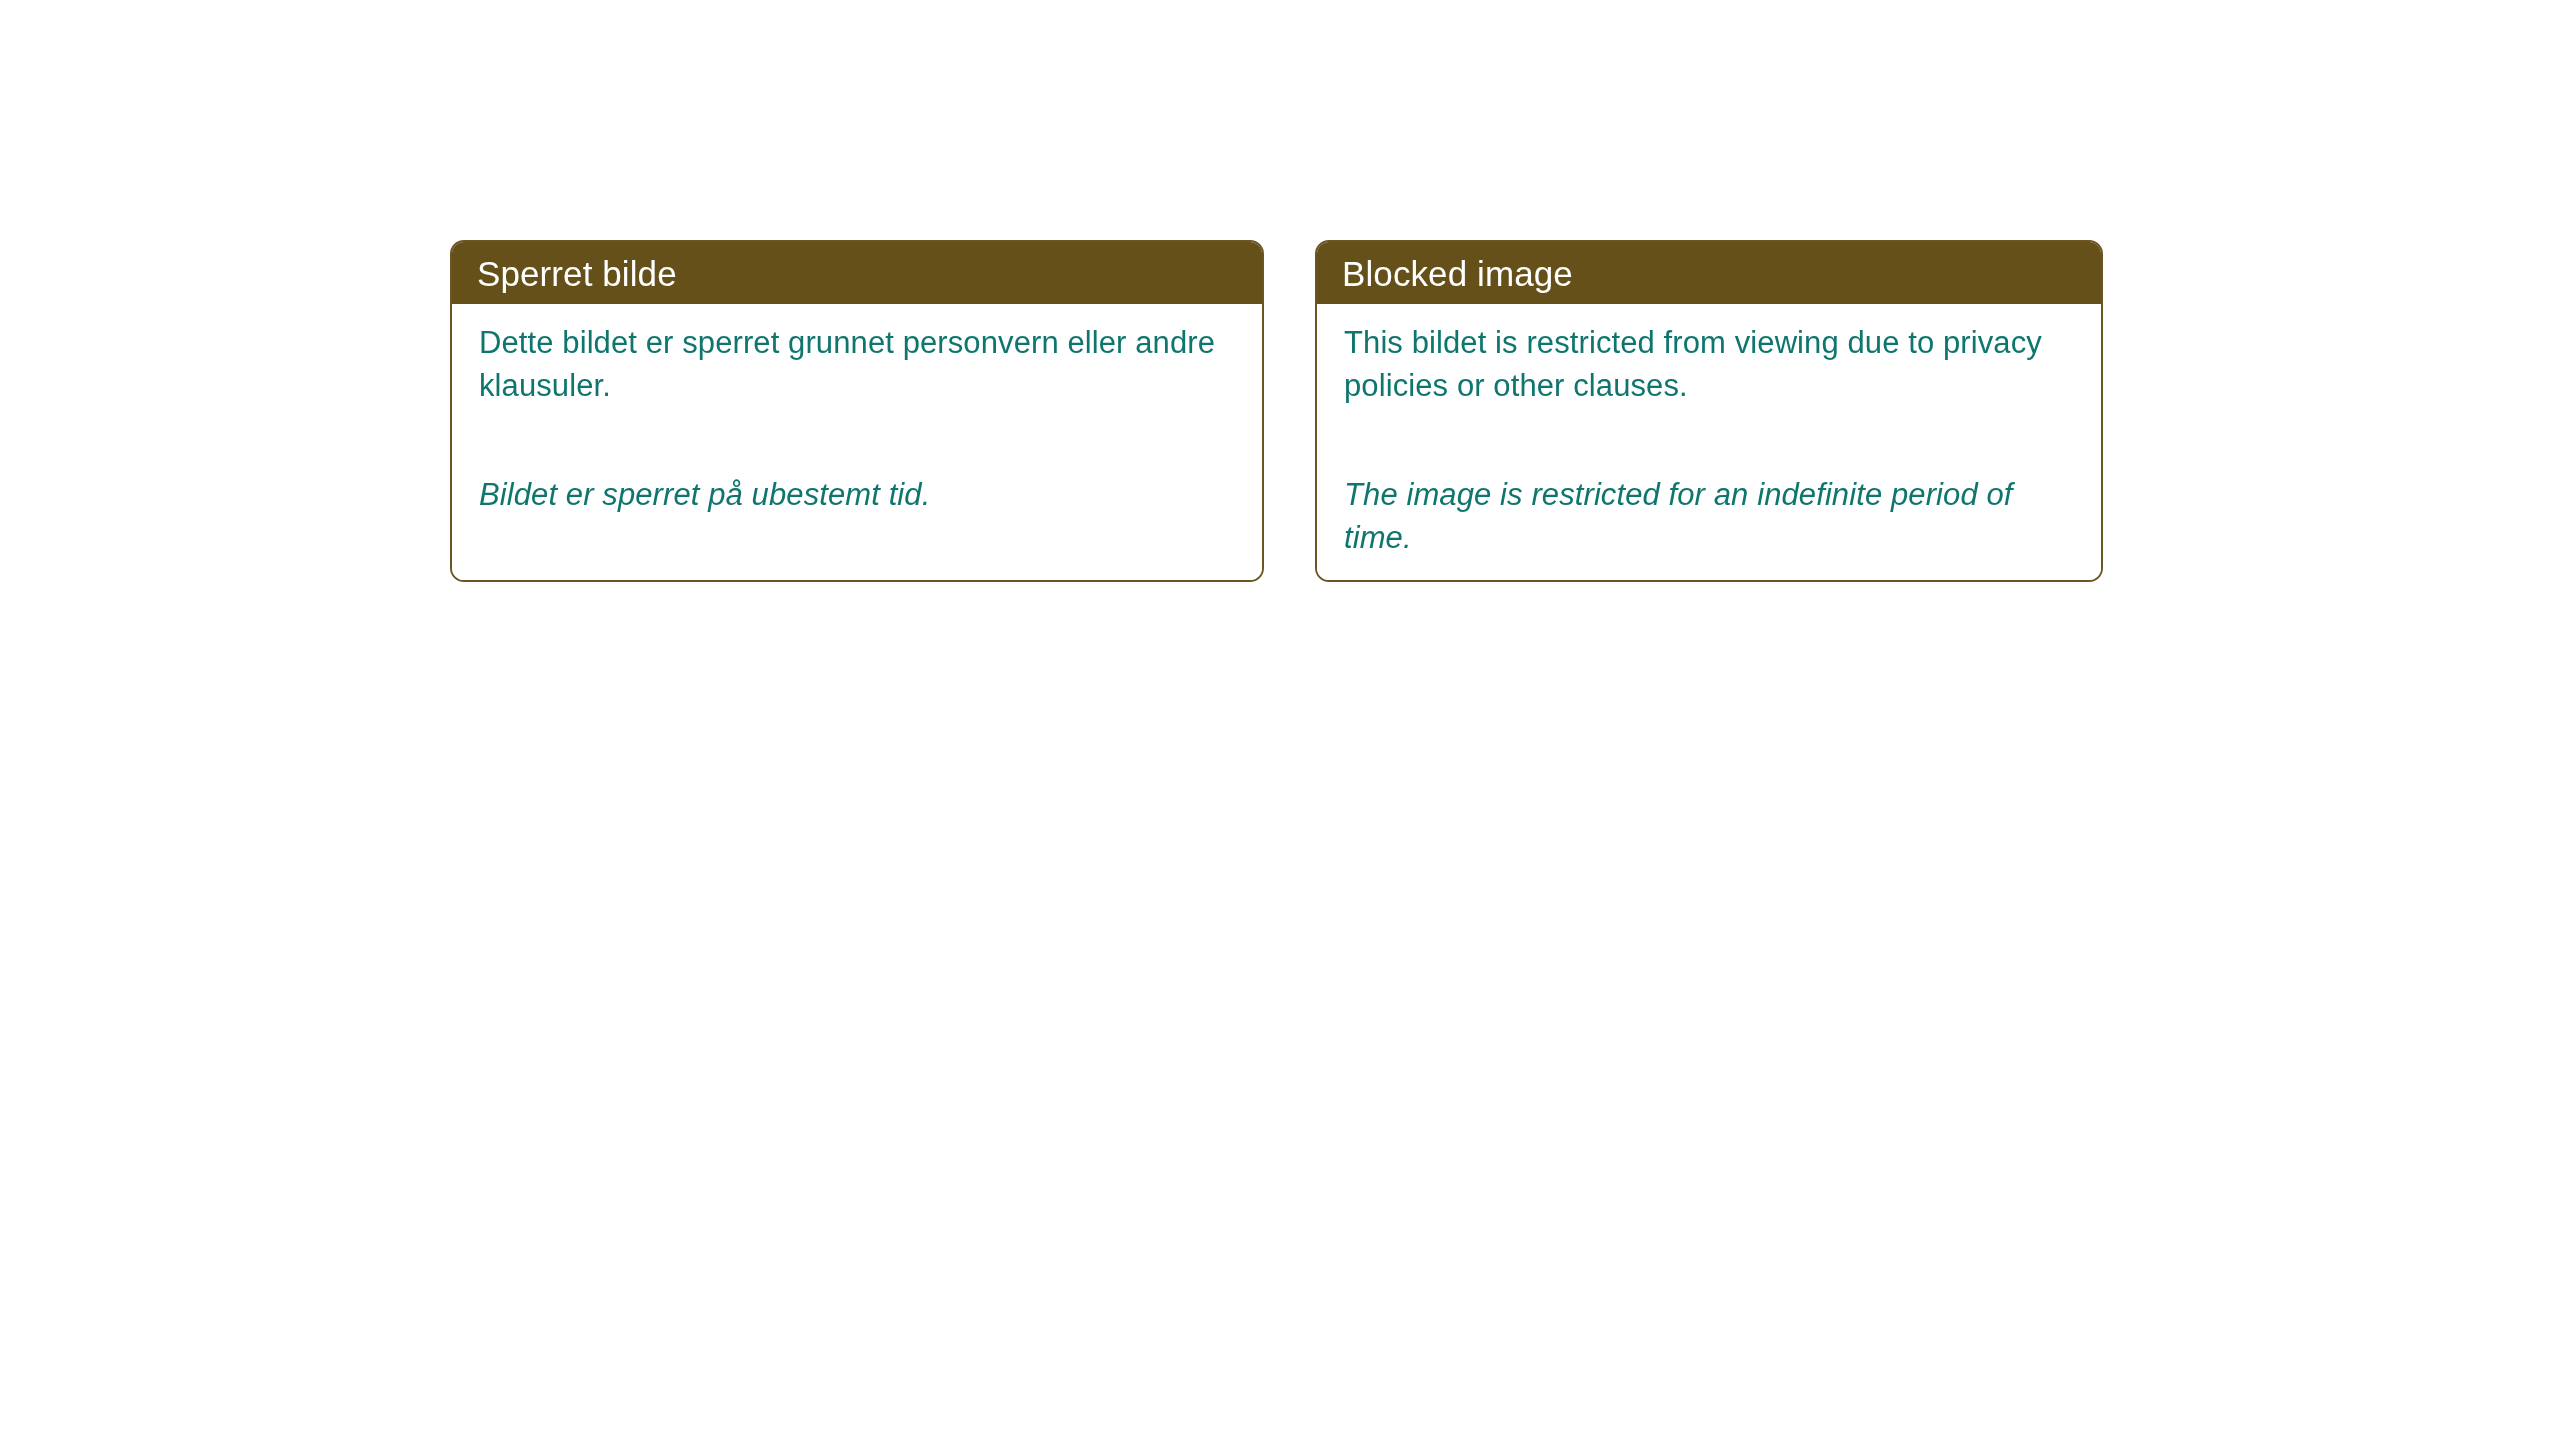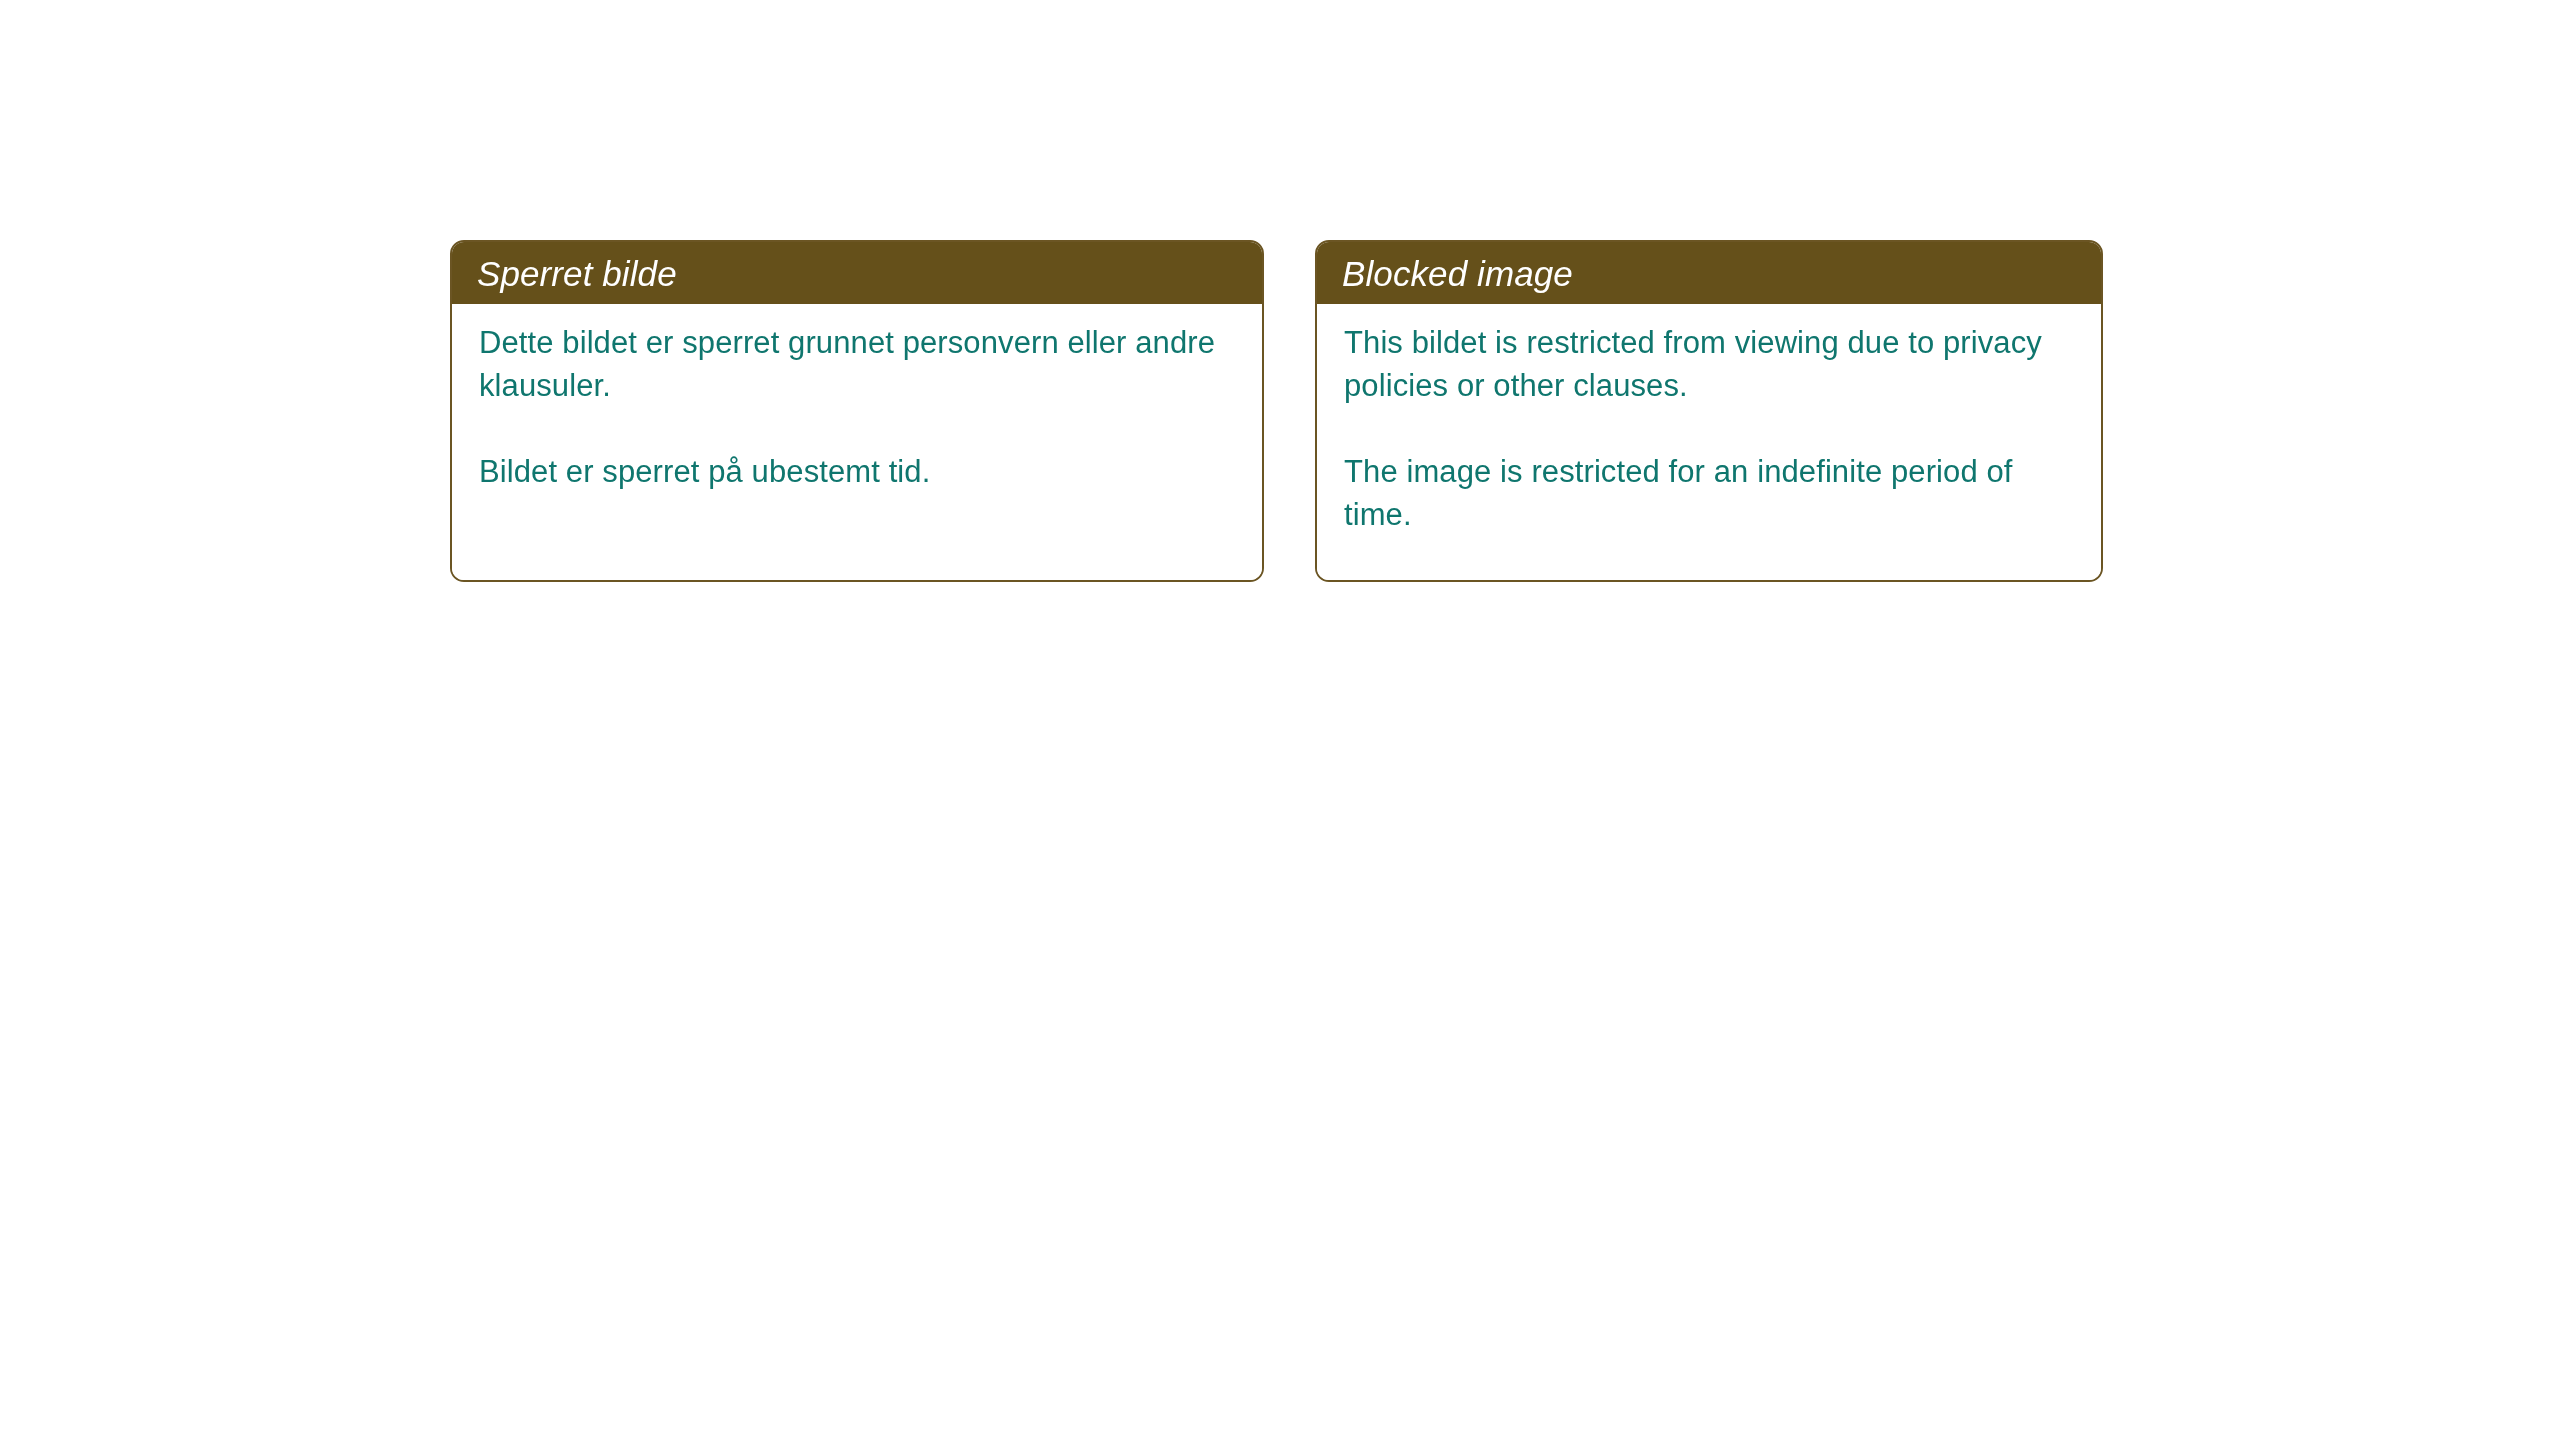--- a/index.html
+++ b/index.html
@@ -41,21 +41,20 @@
   .card-english   { width: 788px; }
 
   .card-header {
     box-sizing: border-box;
     background: #65501a;
     height: 62px;
     flex: 0 0 62px;
     display: flex;
     align-items: center;
     padding: 0 0 0 25px;
-    font-style: italic;
   }
 
   .card-header-title {
     color: #ffffff;
     font-size: 35px;
     font-weight: normal;
     line-height: 1;
     letter-spacing: 0.1px;
     white-space: nowrap;
   }
@@ -69,21 +68,22 @@
 
   .card-paragraph {
     margin: 0;
     color: #0f766e;
     font-size: 31px;
     line-height: 43px;
     letter-spacing: 0.1px;
   }
 
   .card-paragraph + .card-paragraph {
-    margin-top: 43px;
+    margin-top: 66px;
+    font-style: italic;
   }
 </style>
 </head>
 <body>
 
 <div id="cards-area">
 
   <section class="notice-card card-norwegian">
     <header class="card-header">
       <h2 class="card-header-title">Sperret bilde</h2>

